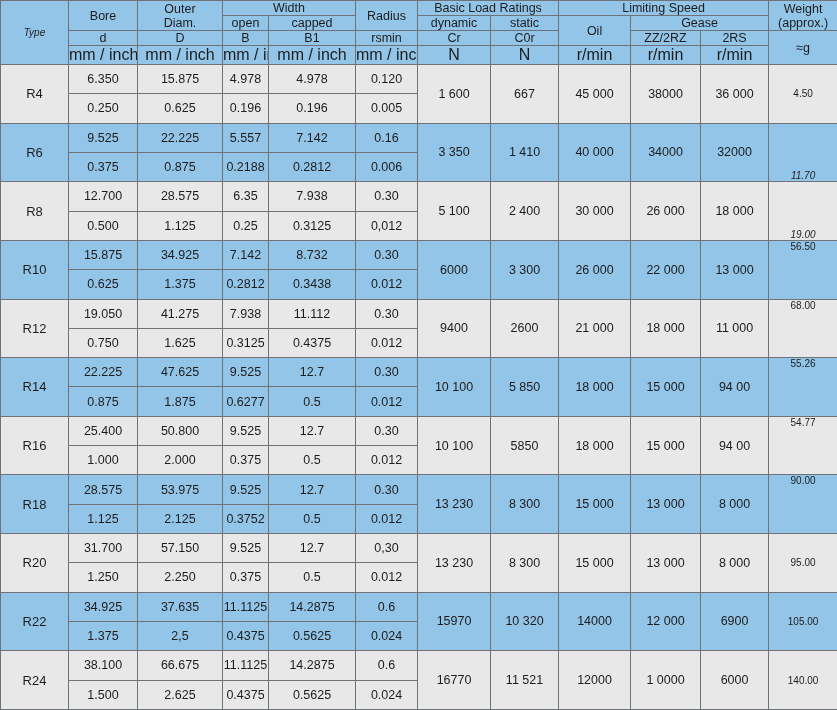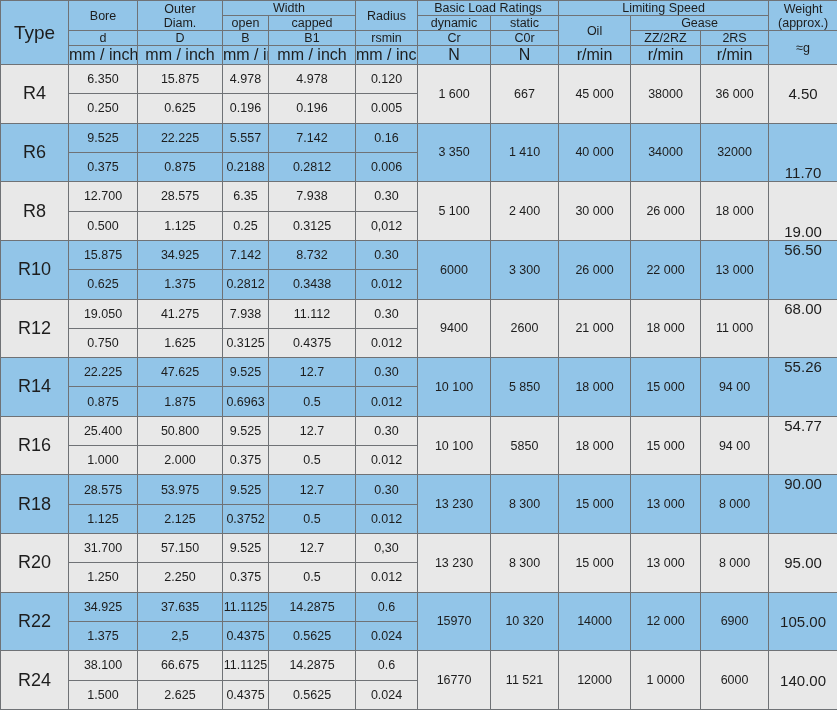--- a/index.html
+++ b/index.html
@@ -31,39 +31,40 @@
     white-space: nowrap;
   }
   thead th {
     background: #92c5e8;
     font-size: 12.5px;
   }
   thead th.unit-cell {
     font-size: 16px;
   }
   thead th.type-head {
-    font-size: 19px;
+    font-size: 10px;
+    font-style: italic;
   }
   
   tr.band-gray td { background: #e8e8e8; }
   tr.band-blue td { background: #92c5e8; }
 
   td.type-cell {
-    font-size: 18px;
+    font-size: 13px;
   }
   td.num {
     font-size: 12.5px;
   }
   td.weight-cell {
-    font-size: 15px;
+    font-size: 10px;
   }
   
   .v-mid { vertical-align: middle; }
   .v-top { vertical-align: top; padding-top: 6px; }
-  .v-lower { vertical-align: bottom; padding-bottom: 14px; }
+  .v-lower { vertical-align: bottom; padding-bottom: 14px; font-style: italic; }
 </style>
 </head>
 <body>
 
 <table id="bearing-table">
   <colgroup>
     <col style="width:68px">
     <col style="width:69px">
     <col style="width:85px">
     <col style="width:46px">
@@ -244,21 +245,21 @@
         <td class="num v-mid" rowspan="2">10 100</td>
         <td class="num v-mid" rowspan="2">5 850</td>
         <td class="num v-mid" rowspan="2">18 000</td>
         <td class="num v-mid" rowspan="2">15 000</td>
         <td class="num v-mid" rowspan="2">94 00</td>
         <td class="weight-cell v-top" rowspan="2">55.26</td>
       </tr>
       <tr class="band-blue">
         <td class="num v-mid">0.875</td>
         <td class="num v-mid">1.875</td>
-        <td class="num v-mid">0.6963</td>
+        <td class="num v-mid">0.6277</td>
         <td class="num v-mid">0.5</td>
         <td class="num v-mid">0.012</td>
       </tr>
       <tr class="band-gray">
         <td class="type-cell v-mid" rowspan="2">R16</td>
         <td class="num v-mid">25.400</td>
         <td class="num v-mid">50.800</td>
         <td class="num v-mid">9.525</td>
         <td class="num v-mid">12.7</td>
         <td class="num v-mid">0.30</td>

